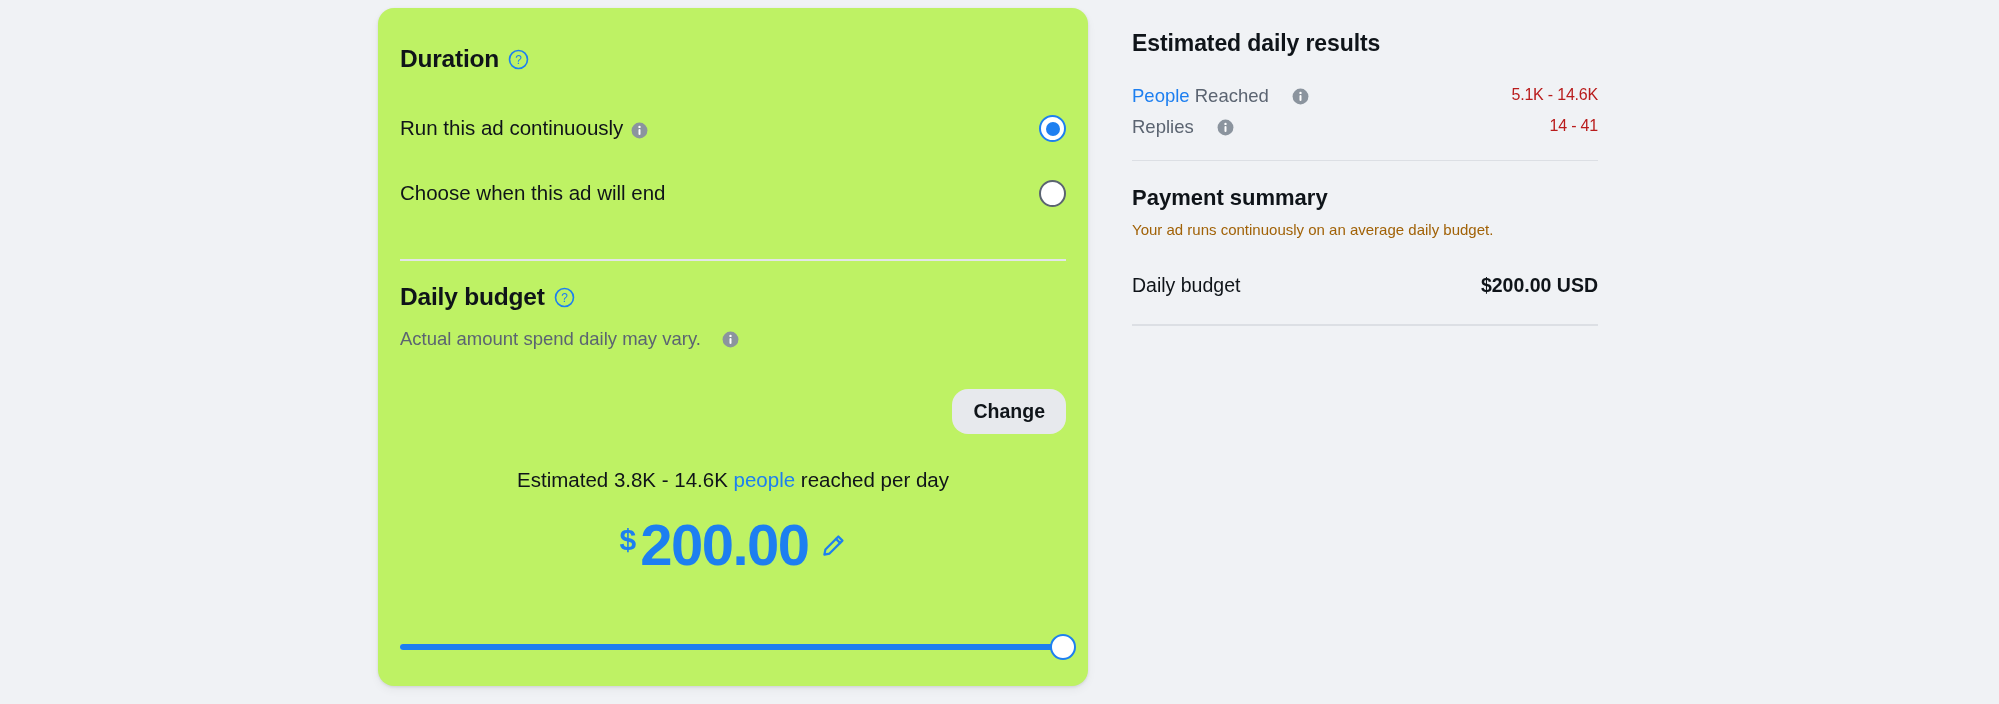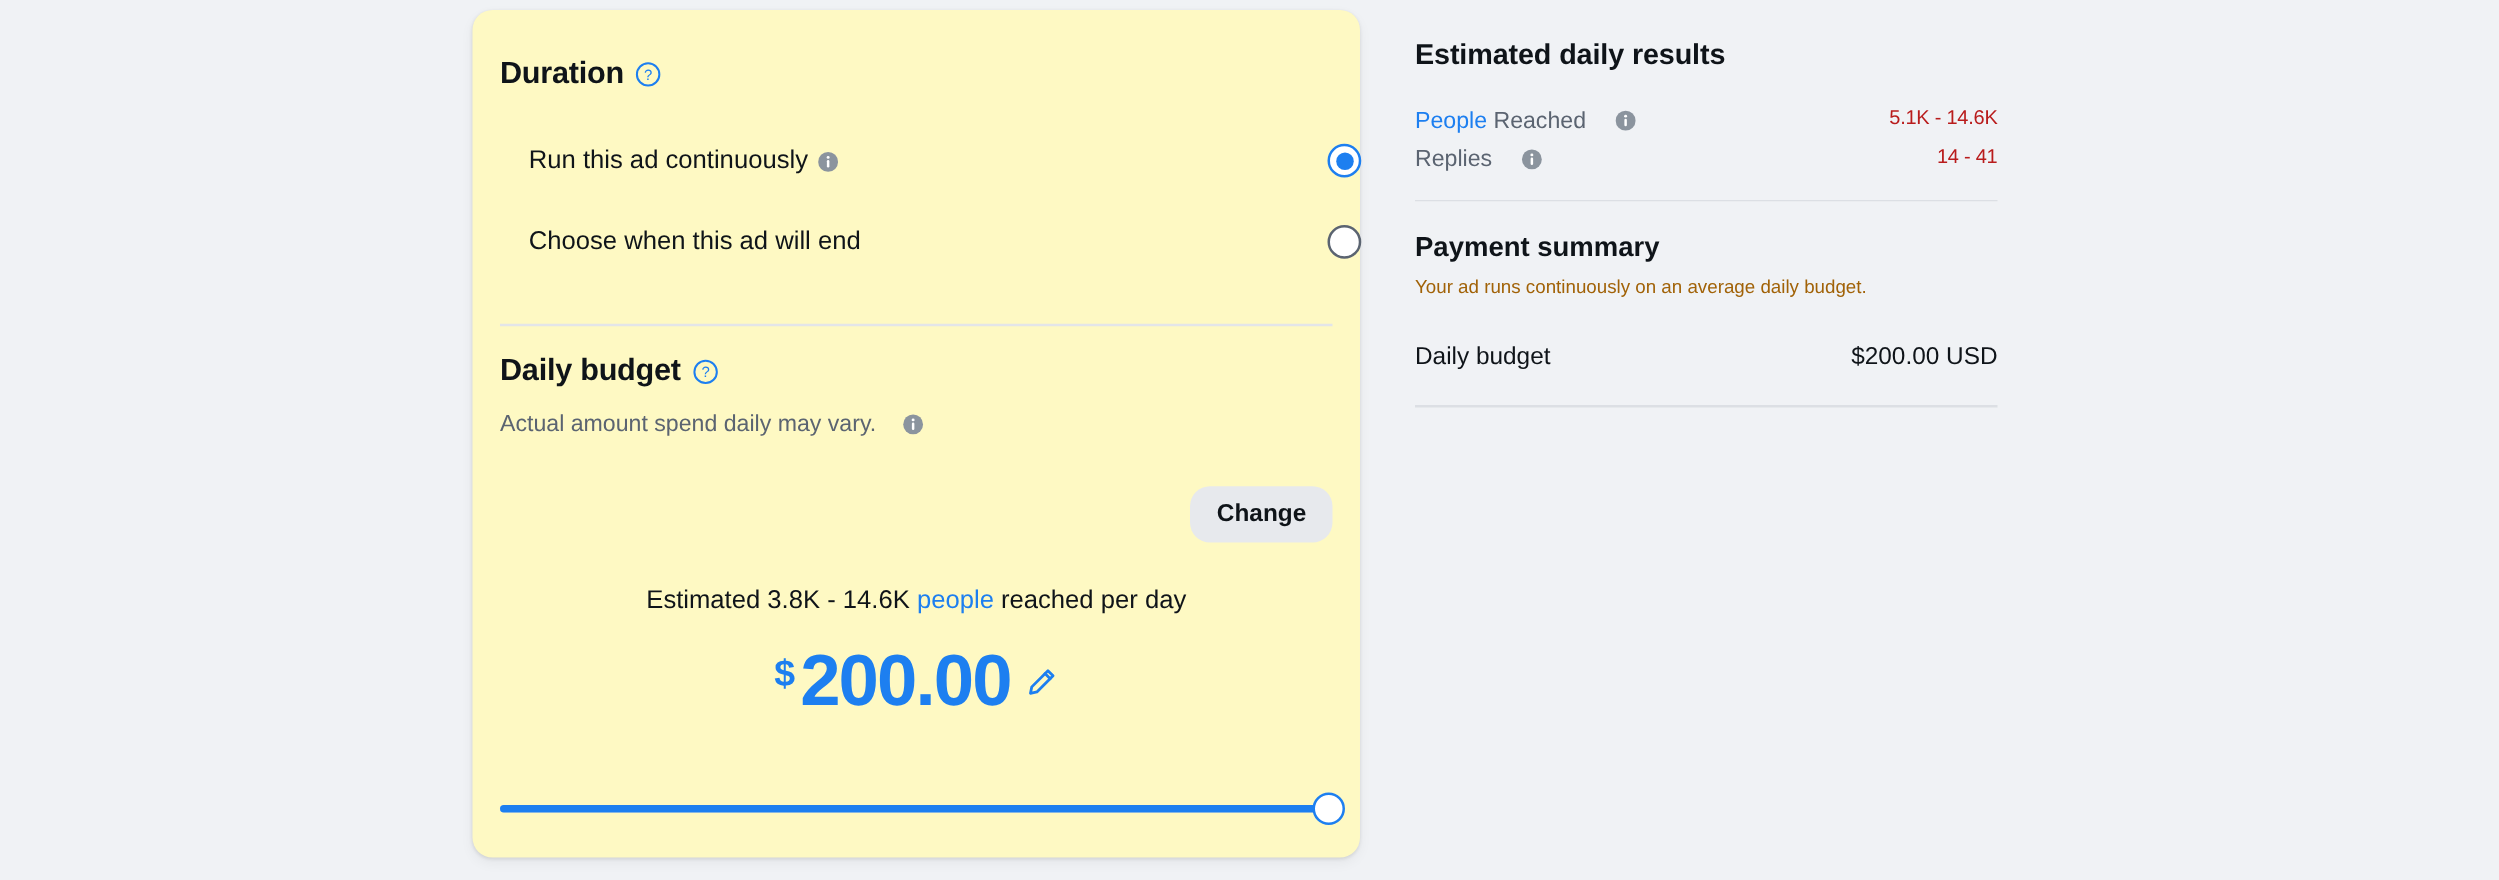--- a/index.html
+++ b/index.html
@@ -20,21 +20,21 @@
     height: 704px;
   }
 
   
   .card {
     position: absolute;
     left: 378px;
     top: 8px;
     width: 710px;
     height: 678px;
-    background: #fef9c3;
+    background: #bef264;
     border-radius: 16px;
     box-shadow: 0 1px 3px rgba(0,0,0,0.10), 0 4px 10px rgba(0,0,0,0.05);
     box-sizing: border-box;
   }
 
   .card-inner {
     position: absolute;
     left: 22px;
     top: 0;
     right: 22px;
@@ -77,21 +77,20 @@
   }
 
   
   .option-row {
     position: absolute;
     left: 0px;
     width: 666px;
     display: flex;
     align-items: center;
     justify-content: space-between;
-    margin-left: 23px;
   }
   #opt-row-0 { top: 107px; }
   #opt-row-1 { top: 172px; }
 
   .option-label {
     font-size: 20.5px;
     color: #0f1419;
     display: flex;
     align-items: center;
     gap: 8px;
@@ -351,20 +350,21 @@
   }
   .payment-row-label {
     font-size: 19.5px;
     color: #0f1419;
     line-height: 1.25;
   }
   .payment-row-value {
     font-size: 19.5px;
     color: #0f1419;
     line-height: 1.25;
+    font-weight: bold;
   }
   .panel-divider-2 {
     width: 466px;
     height: 1.5px;
     background: #dcdfe4;
     margin-top: 27px;
   }
 </style>
 </head>
 <body>

